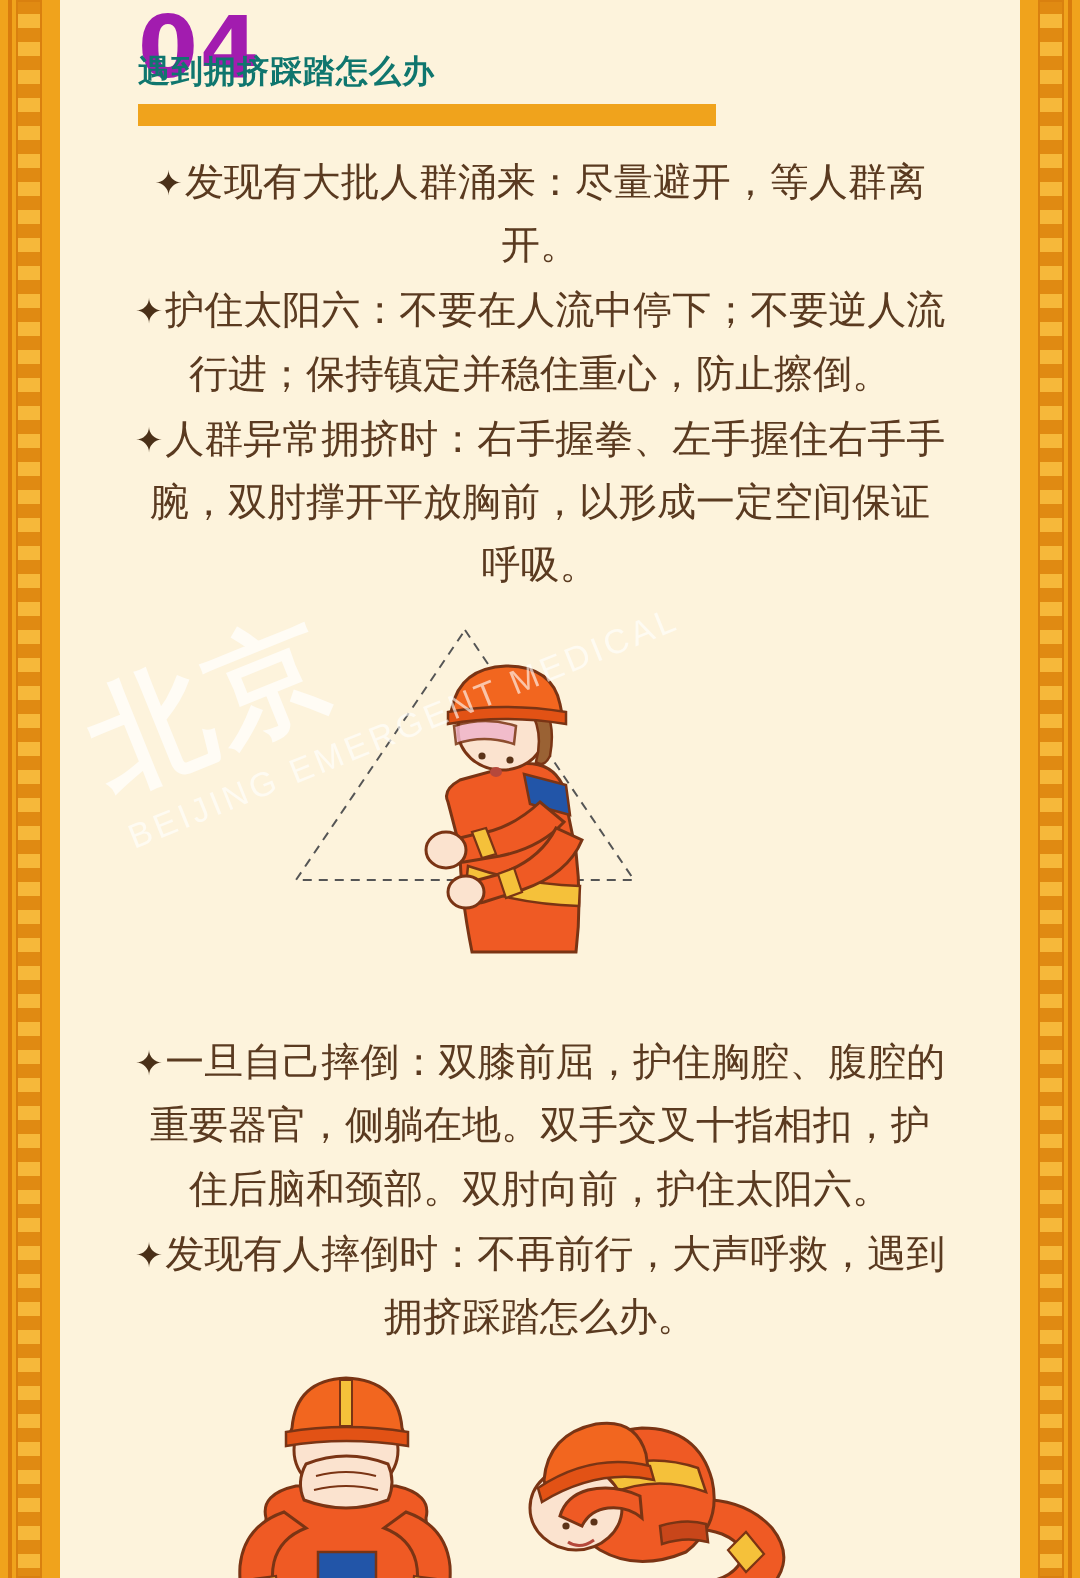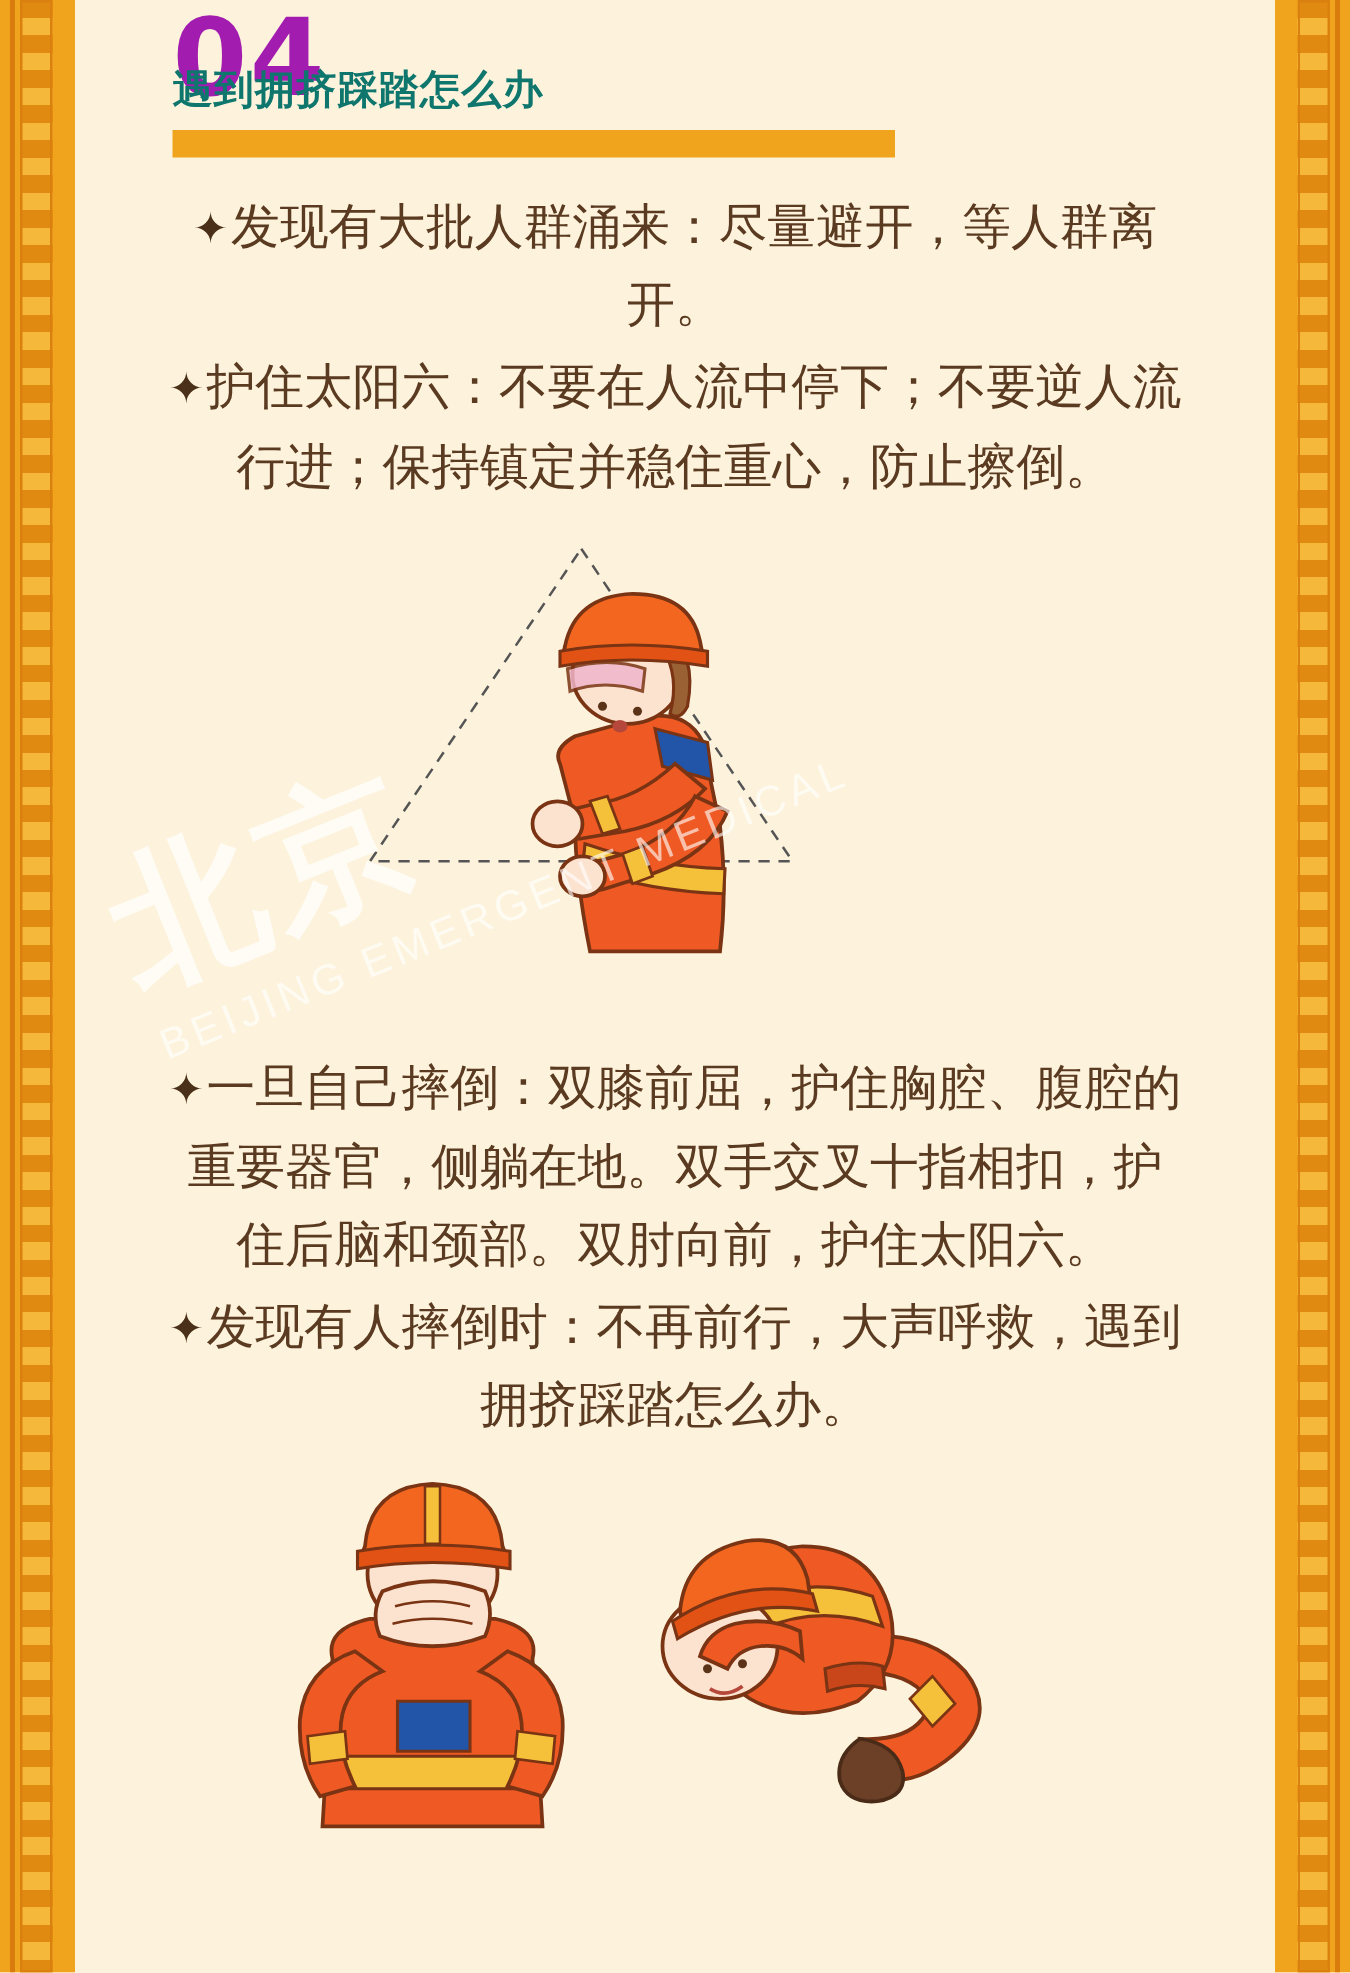--- a/index.html
+++ b/index.html
@@ -218,20 +218,21 @@
       <div class="section-number">04</div>
       <div class="title-wrap">
         <div class="title-underline"></div>
         <div class="section-title">遇到拥挤踩踏怎么办</div>
       </div>
     </div>
 
     <div class="body-text">
       <p class="para"><span class="bullet">✦</span><span>发现有大批人群涌来：尽量避开，等人群离开。</span></p>
       <p class="para"><span class="bullet">✦</span><span>护住太阳六：不要在人流中停下；不要逆人流行进；保持镇定并稳住重心，防止擦倒。</span></p>
+      <p class="para"><span class="bullet">✦</span><span>人群异常拥挤时：右手握拳、左手握住右手手腕，双肘撑开平放胸前，以形成一定空间保证呼吸。</span></p>
     </div>
 
     <div class="illus-one">
       <svg class="triangle" viewBox="0 0 350 262">
         <polygon points="175,6 344,256 6,256" fill="none" stroke="#555" stroke-width="2" stroke-dasharray="9 7"></polygon>
       </svg>
 
       <svg class="figure1" viewBox="0 0 230 320">
 
         <path d="M58 150 Q52 138 70 128 L128 112 Q160 108 172 132 L186 200 Q192 250 186 300 L82 300 Q70 240 70 196 Z" fill="#ef5a24" stroke="#7a3414" stroke-width="3"></path>

